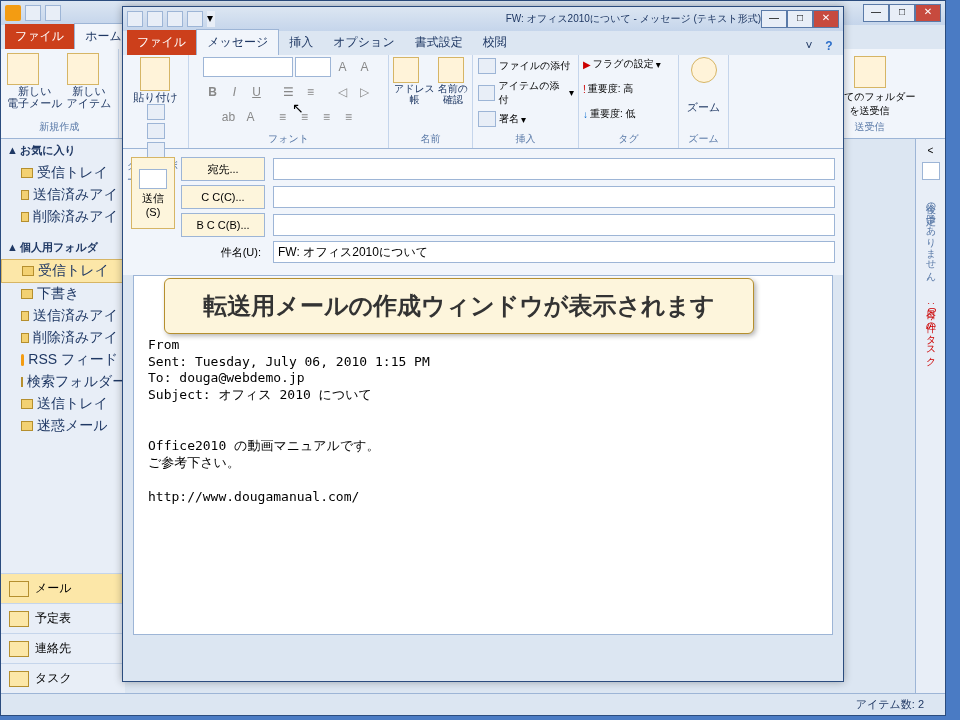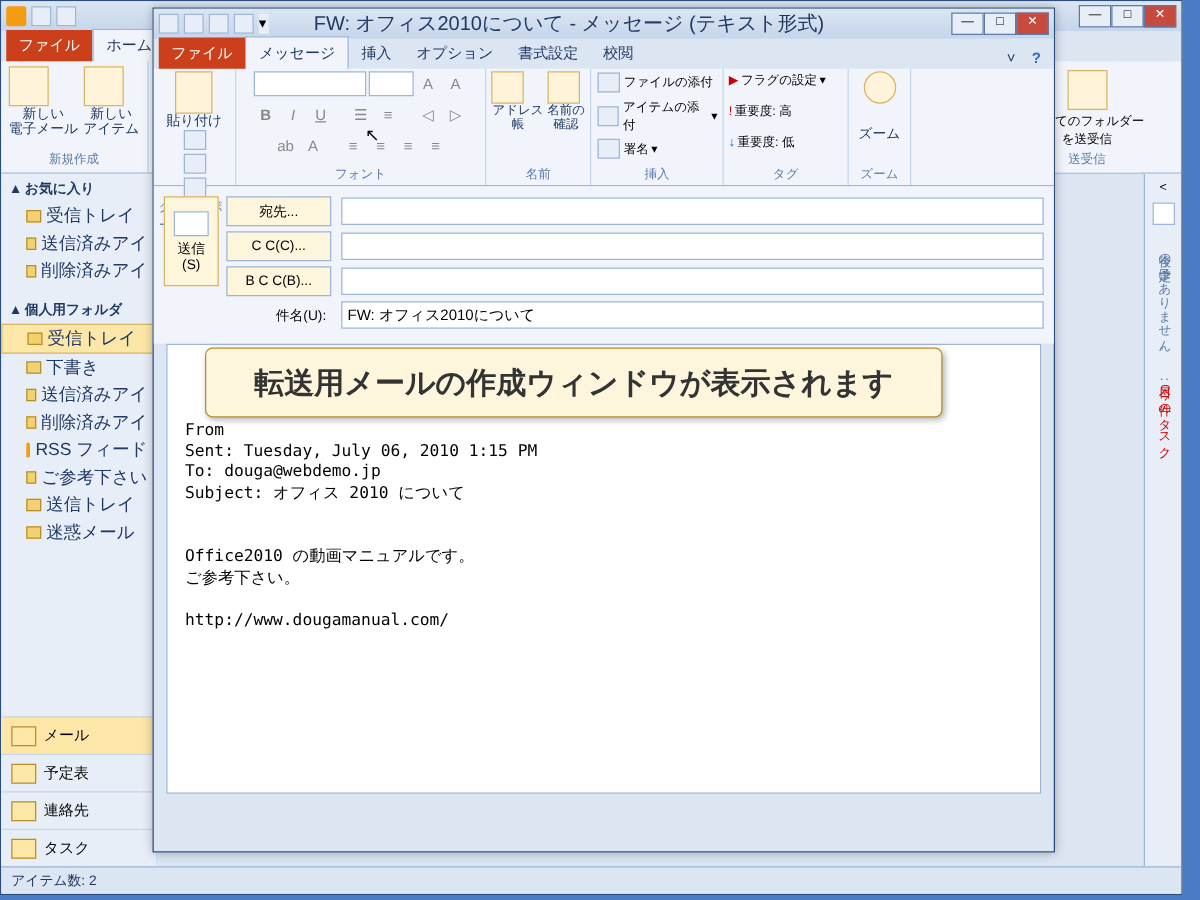--- a/index.html
+++ b/index.html
@@ -42,28 +42,28 @@
 .nav-big { padding: 6px 8px; border-top: 1px solid #c5d5eb; background: #e8eef7; display: flex; align-items: center; gap: 6px; font-size: 12px; }
 .nav-big .icon { width: 20px; height: 16px; background: #fce7a8; border: 1px solid #b58f2e; }
 .nav-big.selected { background: #fce7a8; }
 
 
 .right-pane { width: 30px; background: #e8eef7; border-left: 1px solid #9db5d6; display: flex; flex-direction: column; align-items: center; padding-top: 6px; gap: 6px; }
 .right-pane .arrow { font-size: 10px; }
 .right-pane .icon { width: 18px; height: 18px; background: #fff; border: 1px solid #9db5d6; }
 .right-pane .vtext { writing-mode: vertical-rl; font-size: 10px; color: #5a7aa8; margin-top: 10px; }
 
-.status-bar { position: absolute; bottom: 0; left: 0; right: 0; height: 22px; background: #dce6f2; border-top: 1px solid #9db5d6; padding: 2px 8px; font-size: 11px; color: #1f3864; display: flex; align-items: center; }
+.status-bar { position: absolute; bottom: 0; left: 0; right: 0; height: 22px; background: #dce6f2; border-top: 1px solid #9db5d6; padding: 2px 21px; font-size: 11px; color: #1f3864; display: flex; align-items: center; justify-content: flex-end; }
 
 
 .msg-window { position: absolute; left: 122px; top: 6px; width: 722px; height: 676px; background: #dce6f2; border: 1px solid #2b4c7e; box-shadow: 0 0 8px rgba(0,0,0,0.3); }
 .msg-titlebar { height: 24px; background: linear-gradient(#dce6f2, #c5d5eb); display: flex; align-items: center; padding: 0 4px; }
 .msg-titlebar .qat { display: flex; gap: 4px; align-items: center; }
 .msg-titlebar .qat span { width: 16px; height: 16px; background: #e8eef7; border: 1px solid #9db5d6; }
-.msg-titlebar .title { flex: 1; text-align: left; font-size: 16px; color: #1f3864; padding-left: 36px; }
+.msg-titlebar .title { flex: 1; text-align: right; font-size: 10px; color: #1f3864; padding-left: 36px; }
 .msg-titlebar .win-controls span { width: 26px; height: 18px; }
 
 .msg-tabs { height: 24px; display: flex; align-items: flex-end; background: #dce6f2; padding-left: 4px; }
 .msg-tabs .file-tab { background: #cc3f1b; color: #fff; padding: 4px 10px; }
 .msg-tabs .tab { padding: 4px 10px; color: #1f3864; }
 .msg-tabs .tab.active { background: #f1f5fb; border: 1px solid #9db5d6; border-bottom: none; margin-top: 44px; }
 .msg-tabs .help { margin-left: auto; display: flex; gap: 4px; padding-right: 6px; }
 .msg-tabs .help span { width: 16px; height: 16px; color: #1f3864; text-align: center; }
 
 .msg-ribbon { height: 94px; background: #f1f5fb; border-bottom: 1px solid #9db5d6; display: flex; }
@@ -160,21 +160,21 @@
       <div class="nav-item">
           <span class="folder-icon"></span>
           <span>削除済みアイ</span>
         </div>
       <div class="nav-item">
           <span class="rss-icon"></span>
           <span>RSS フィード</span>
         </div>
       <div class="nav-item">
           <span class="folder-icon"></span>
-          <span>ご参考下さい</span>
+          <span>検索フォルダー</span>
         </div>
       <div class="nav-item">
           <span class="folder-icon"></span>
           <span>送信トレイ</span>
         </div>
       <div class="nav-item">
           <span class="folder-icon"></span>
           <span>迷惑メール</span>
         </div>
     </div>

